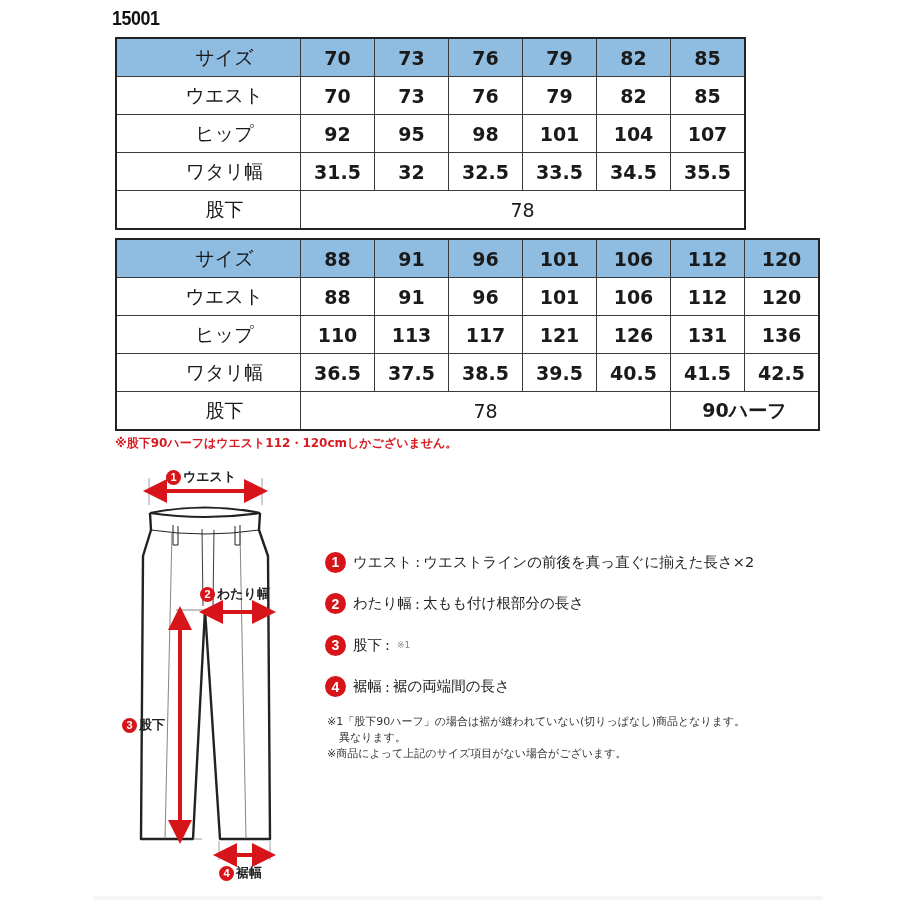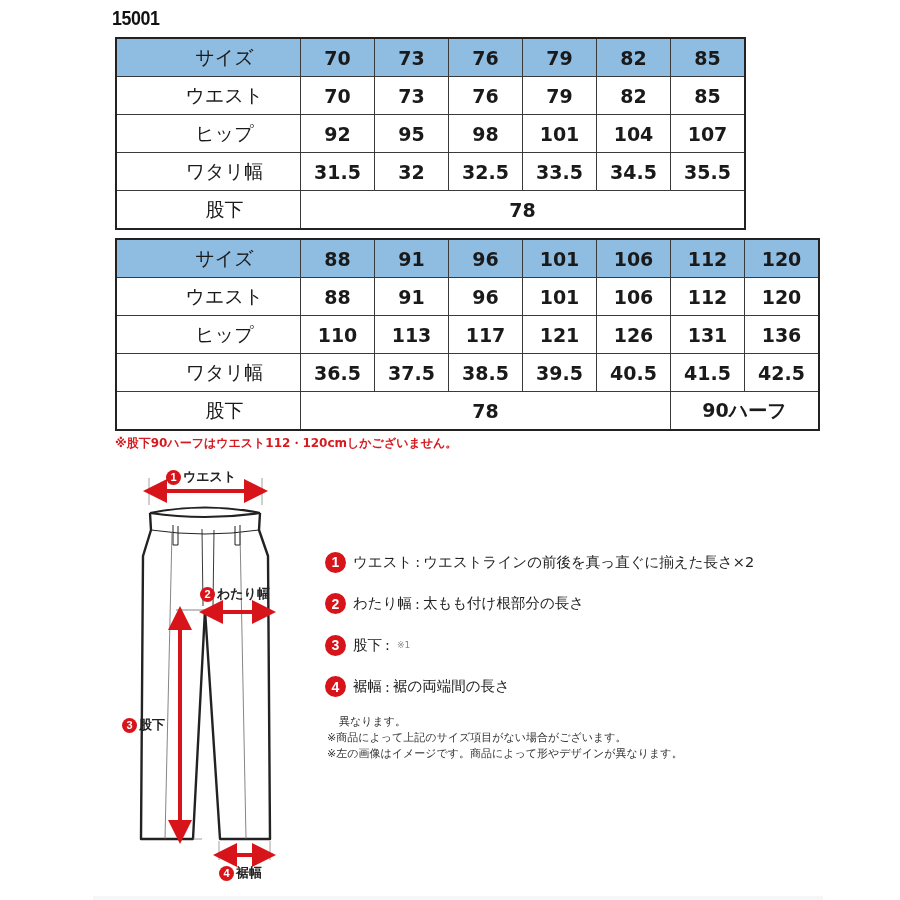--- a/index.html
+++ b/index.html
@@ -20,21 +20,21 @@
     font-family:"DejaVu Sans", sans-serif;
   }
   table.size-table td {
     border:1.5px solid #3a3a3a; height:37px; padding:0;
     text-align:center; vertical-align:middle;
     font-size:19px; font-weight:bold; color:#1a1a1a;
   }
   table.size-table tr.hdr td { background:#8fbde2; }
   table.size-table td.lbl { font-weight:normal; font-size:19px; width:151px;padding-left:32px; }
   table.size-table td.num { width:73px; }
-  table.size-table td.span78 { font-weight:bold; }
+  table.size-table td.span78 { font-weight:normal; }
   table.size-table td.half { font-weight:bold;margin-left:32px; }
   #table1 { left:115px; top:37px; border:2px solid #222; }
   #table2 { left:115px; top:238px; border:2px solid #222; }
   .table-note {
     position:absolute; left:115px; top:435px;
     font-size:12px; color:#d71a20; white-space:nowrap;font-weight:bold;
   }
   svg.pants { position:absolute; left:0; top:0; }
   .diag-label {
     position:absolute; font-size:13px; font-weight:bold; color:#222; white-space:nowrap;
@@ -254,18 +254,18 @@
   </div>
   <div class="legend-item">
     <span class="badge">4</span>
     <span class="legend-term">裾幅</span>
     <span class="legend-sep">:</span>
     <span>裾の両端間の長さ</span>
   </div>
 </div>
 
 <div class="notes">
+  <div class="line">※1「股下90ハーフ」の場合は裾が縫われていない(切りっぱなし)商品となります。</div>
   <div class="line indent">異なります。</div>
   <div class="line">※商品によって上記のサイズ項目がない場合がございます。</div>
-  <div class="line">※左の画像はイメージです。商品によって形やデザインが異なります。</div>
 </div>
 
 <div class="bottom-band"></div>
 
 </body></html>

